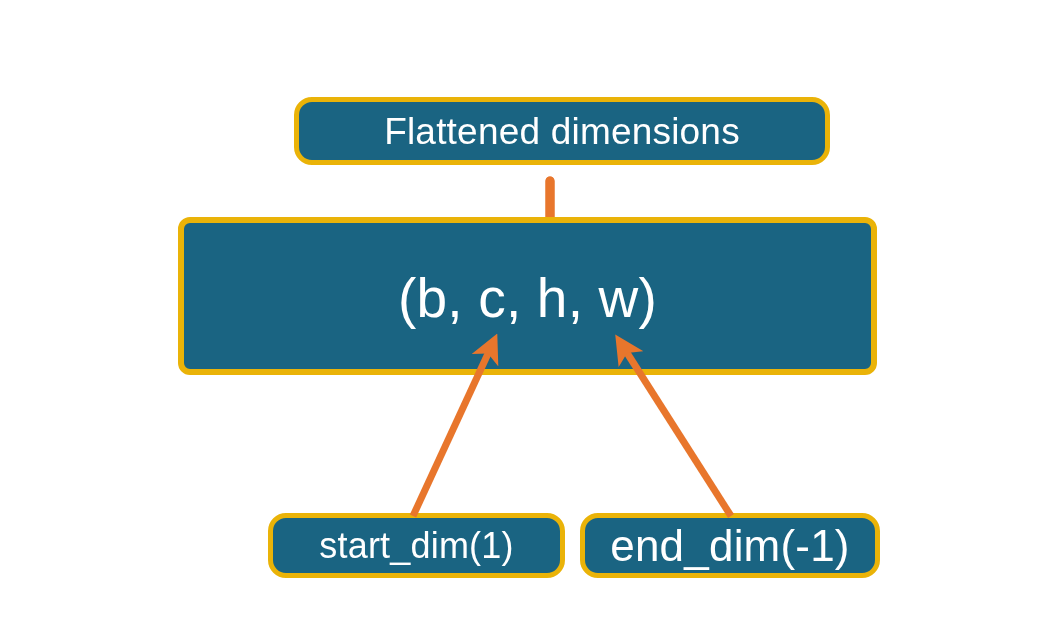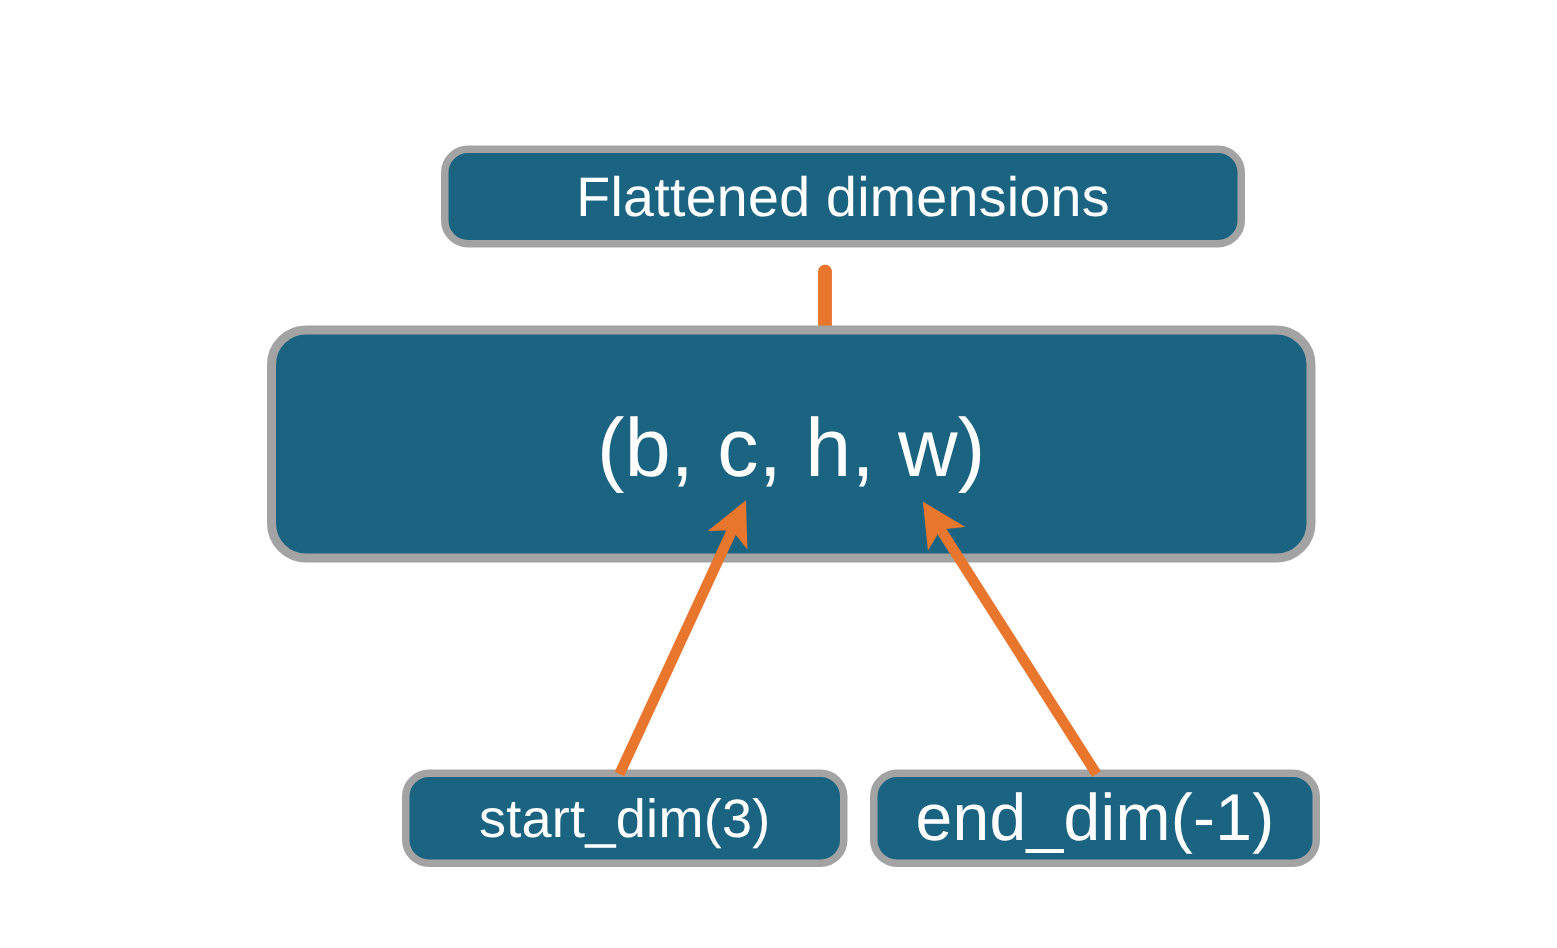--- a/index.html
+++ b/index.html
@@ -12,21 +12,21 @@
     width: 1038px;
     height: 632px;
     background: #ffffff;
     overflow: hidden;
     font-family: "Liberation Sans", sans-serif;
   }
   .node {
     position: absolute;
     box-sizing: border-box;
     background: #1a6482;
-    border: 5px solid #a3a3a3;
+    border: 5px solid #eab308;
     border-radius: 18px;
     display: flex;
     align-items: center;
     justify-content: center;
     color: #ffffff;
     font-weight: 400;
     letter-spacing: 0.2px;
     z-index: 2;
   }
   #node-flattened {
@@ -34,21 +34,21 @@
     top: 97px;
     width: 536px;
     height: 68px;
     font-size: 37px;
   }
   #node-shape {
     left: 178px;
     top: 217px;
     width: 699px;
     height: 158px;
-    border-radius: 26px;
+    border-radius: 12px;
     border-width: 6px;
     font-size: 55px;
   }
   #node-start-dim {
     left: 268px;
     top: 513px;
     width: 297px;
     height: 65px;
     font-size: 36px;
   }
@@ -102,21 +102,21 @@
 
   <div class="node" id="node-flattened">
     <span class="node-label">Flattened dimensions</span>
   </div>
 
   <div class="node" id="node-shape">
     <span class="node-label" id="shape-label">(b, c, h, w)</span>
   </div>
 
   <div class="node" id="node-start-dim">
-    <span class="node-label">start_dim(3)</span>
+    <span class="node-label">start_dim(1)</span>
   </div>
 
   <div class="node" id="node-end-dim">
     <span class="node-label">end_dim(-1)</span>
   </div>
 
   <svg id="overlay" viewBox="0 0 1038 632" xmlns="http://www.w3.org/2000/svg">
     <defs>
       <marker id="arrowhead" markerWidth="4.2" markerHeight="4.2" refX="2.4" refY="2.1" orient="auto" markerUnits="strokeWidth">
         <path d="M 0 0 L 4.2 2.1 L 0 4.2 L 1.05 2.1 Z" fill="#e8762c"></path>

